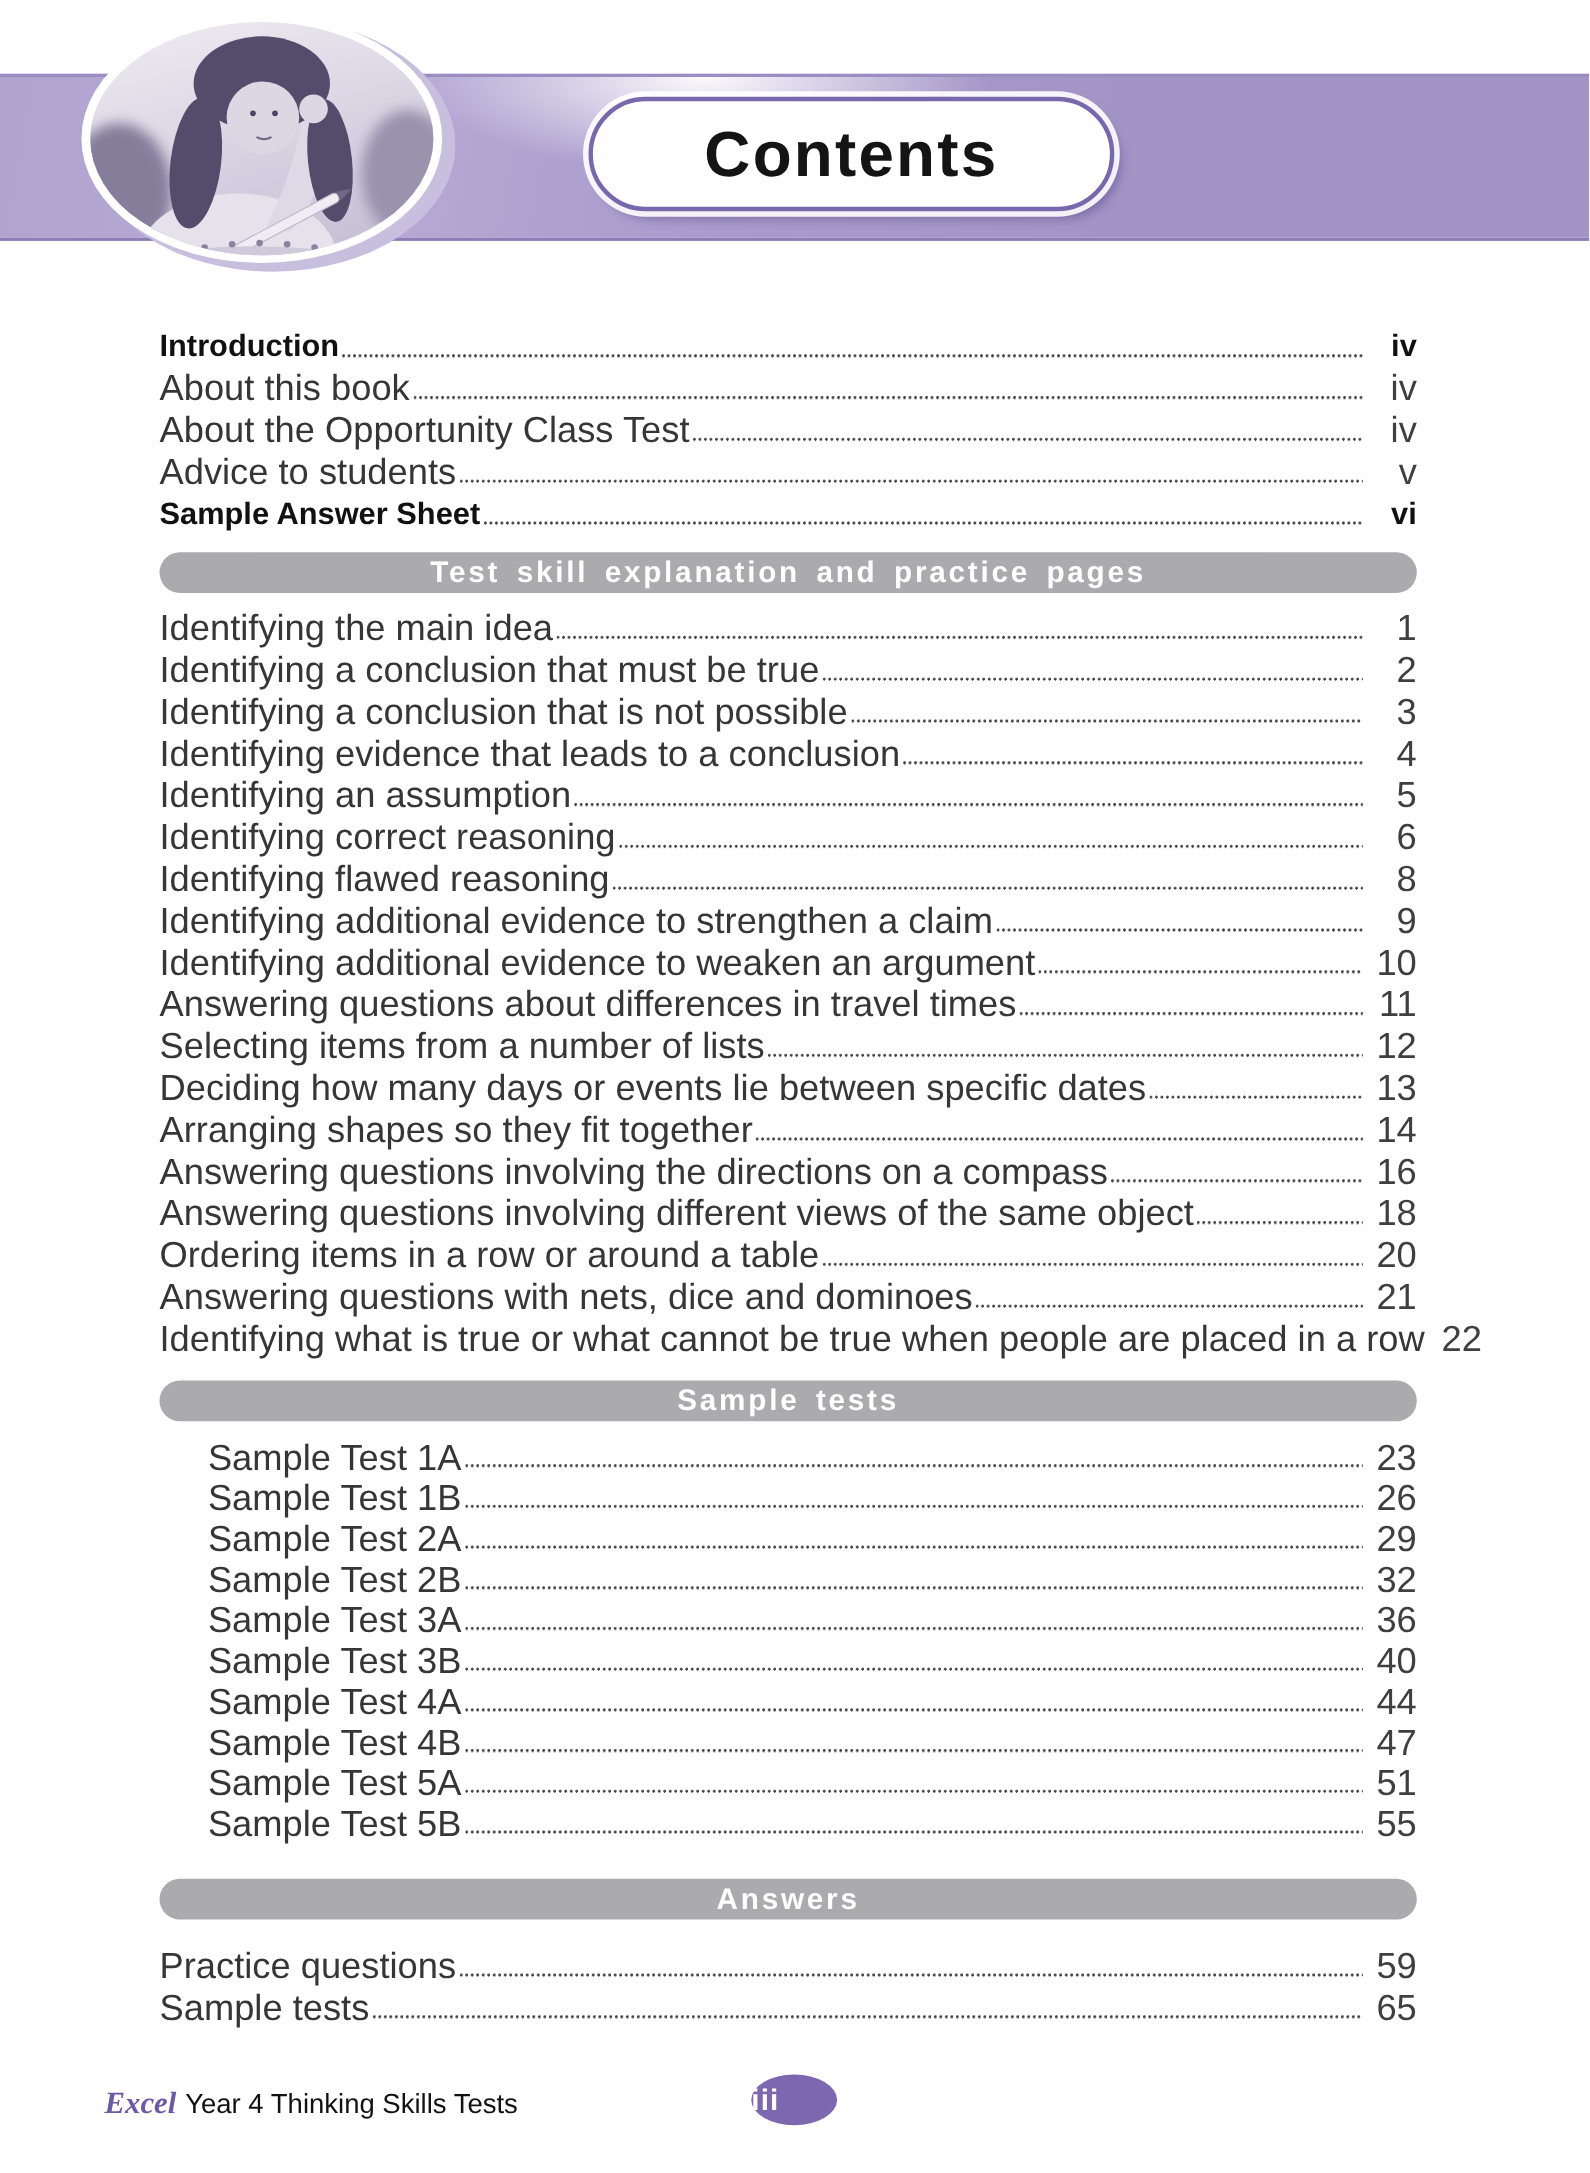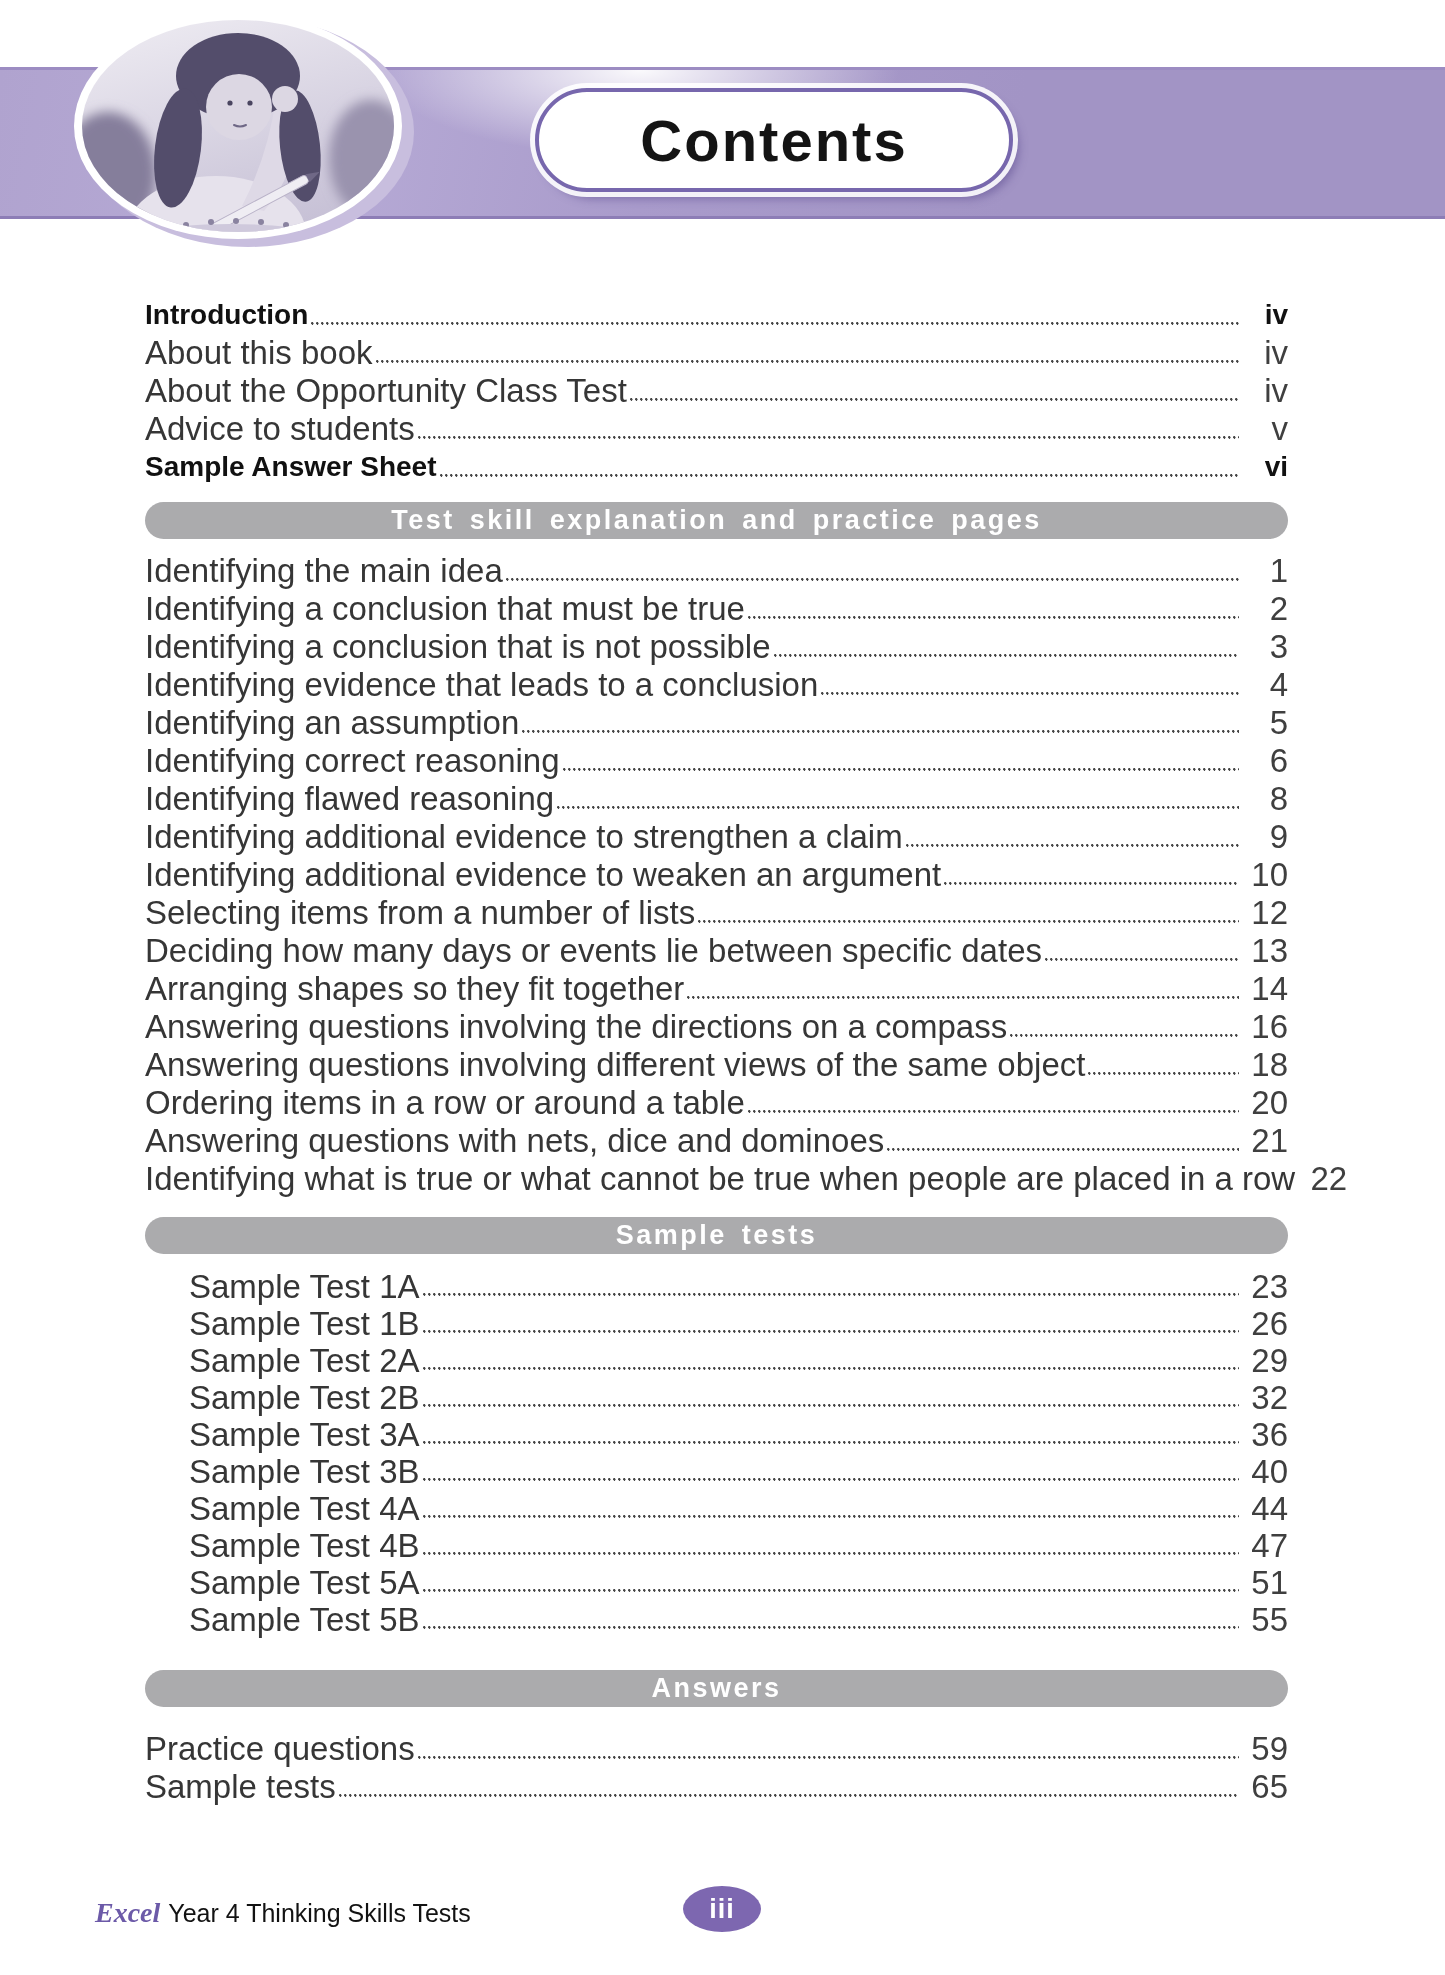--- a/index.html
+++ b/index.html
@@ -46,21 +46,21 @@
   .list-2{margin-top:14px;}
   .pill-3{margin-top:32px;}
   .list-3{margin-top:23px;}
 
   
   .footer-left{position:absolute;left:95px;top:1893px;display:flex;align-items:flex-end;line-height:40px;}
   .brand{font-family:"Liberation Serif",serif;font-style:italic;font-weight:bold;
     font-size:28px;color:#6c5aa8;margin-right:8px;}
   .book-title{font-size:25px;color:#121212;}
   .page-oval{position:absolute;left:683px;top:1886px;width:78px;height:46px;border-radius:50%;
-    background:#7d67b0;display:flex;align-items:center;justify-content:center;}
+    background:#7d67b0;display:flex;align-items:center;justify-content:flex-start;}
   .page-oval .t{color:#fff;font-weight:bold;font-size:27px;letter-spacing:1px;}
 </style>
 </head>
 <body>
 
 <div class="page">
 
   <div class="band"></div>
 
   <div class="photo">
@@ -195,20 +195,25 @@
     <span class="label">Identifying additional evidence to strengthen a claim</span>
     <span class="leader"></span>
     <span class="num">9</span>
   </div>
         <div class="row">
     <span class="label">Identifying additional evidence to weaken an argument</span>
     <span class="leader"></span>
     <span class="num">10</span>
   </div>
         <div class="row">
+    <span class="label">Answering questions about differences in travel times</span>
+    <span class="leader"></span>
+    <span class="num">11</span>
+  </div>
+        <div class="row">
     <span class="label">Selecting items from a number of lists</span>
     <span class="leader"></span>
     <span class="num">12</span>
   </div>
         <div class="row">
     <span class="label">Deciding how many days or events lie between specific dates</span>
     <span class="leader"></span>
     <span class="num">13</span>
   </div>
         <div class="row">

